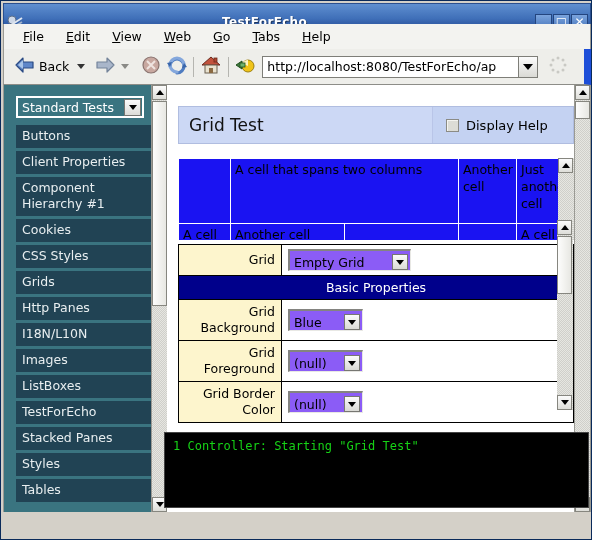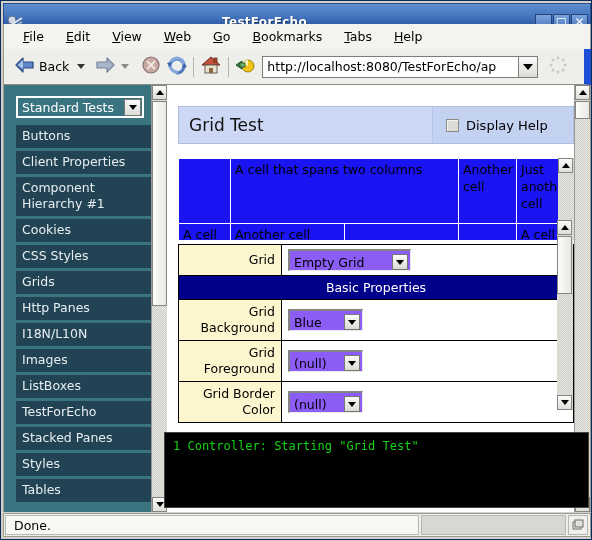--- a/index.html
+++ b/index.html
@@ -348,21 +348,20 @@
         </span>
     </span>
   </div>
 
   <div class="menubar">
     <span class="menuitem"><u>F</u><span>ile</span></span>
     <span class="menuitem"><u>E</u><span>dit</span></span>
     <span class="menuitem"><u>V</u><span>iew</span></span>
     <span class="menuitem"><u>W</u><span>eb</span></span>
     <span class="menuitem"><u>G</u><span>o</span></span>
-    <span class="menuitem"><u>B</u><span>ookmarks</span></span>
     <span class="menuitem"><u>T</u><span>abs</span></span>
     <span class="menuitem"><u>H</u><span>elp</span></span>
   </div>
 
   <div class="toolbar">
     <span class="tb-item tb-back">
       <span>
         <svg width="22" height="18" viewBox="0 0 22 18">
           <path d="M9 2 L2 9 L9 16 L9 12 L19 12 L19 6 L9 6 Z" fill="#5e86c8" stroke="#2a4a84" stroke-width="1.2" stroke-linejoin="round"></path>
           <path d="M9 4 L4 9 L9 13" fill="#a8c4e8"></path>
@@ -605,24 +604,14 @@
           <i class="dn"></i>
         </div>
     </div>
 
   </div>
 
   <div class="console">
     <div class="console-line">1 Controller: Starting "Grid Test"</div>
   </div>
 
-  <div class="statusbar">
-    <div class="status-text">Done.</div>
-    <div class="status-prog"></div>
-    <div class="status-icon">
-      <svg width="14" height="14" viewBox="0 0 14 14">
-        <rect x="2" y="4" width="8" height="7" fill="#f2f2ee" stroke="#6d6d68"></rect>
-        <rect x="4" y="2" width="8" height="7" fill="#e2e2dc" stroke="#6d6d68"></rect>
-      </svg>
-    </div>
-  </div>
 
 </div>
 
 </body></html>

